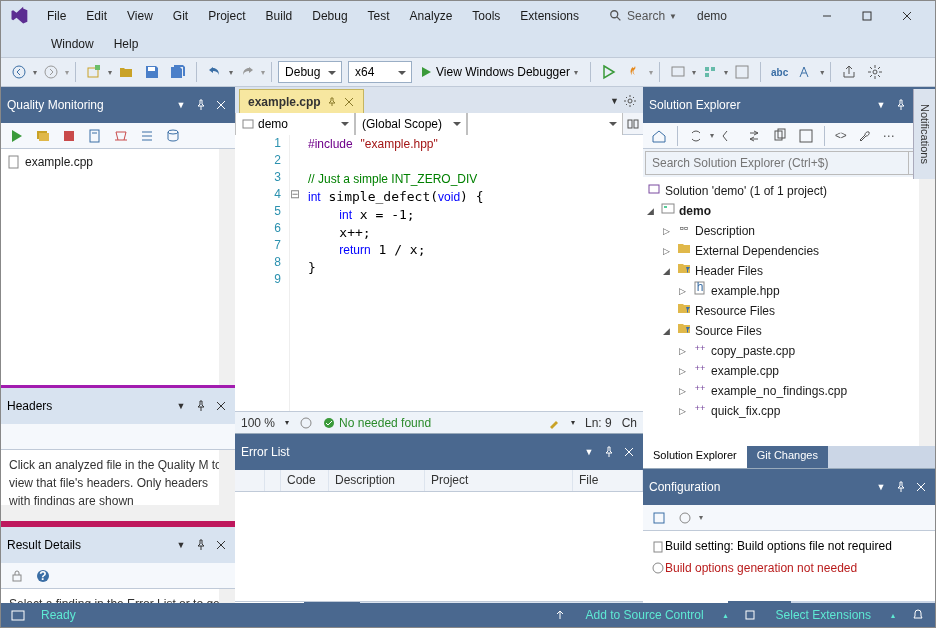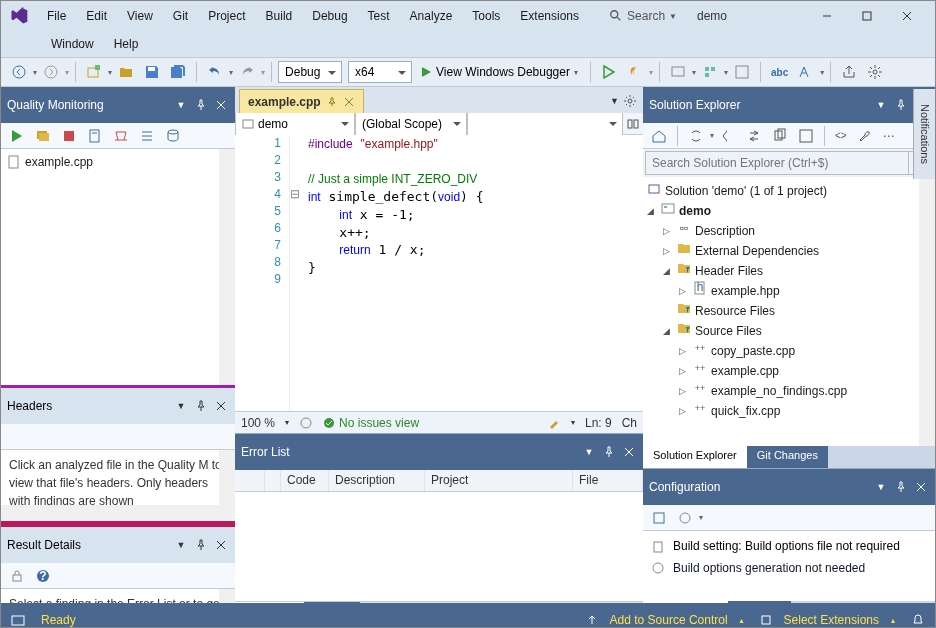--- a/index.html
+++ b/index.html
@@ -72,27 +72,27 @@
 .tree-row .exp { width: 10px; height: 10px; font-size: 9px; color: #555; }
 .indent0 { padding-left: 0; }
 .indent1 { padding-left: 16px; }
 .indent2 { padding-left: 32px; }
 .bold { font-weight: bold; }
 .se-tabs { height: 22px; display: flex; background: #cbd6e6; }
 .se-tabs .tab { padding: 3px 10px; font-size: 11px; cursor: pointer; }
 .se-tabs .tab.active { background: #4a688f; color: #fff; text-align: center; }
 .config-panel { height: 155px; display: flex; flex-direction: column; border-top: 1px solid #9ab; }
 .config-body { background: #fff; padding: 8px; display: flex; flex-direction: column; gap: 6px; flex: 1; }
-.config-row { display: flex; gap: 8px; align-items: center; }
+.config-row { display: flex; align-items: center; }
 .cfg-tabs { height: 22px; display: flex; background: #cbd6e6; }
 .cfg-tabs .tab { padding: 3px 10px; font-size: 11px; cursor: pointer; }
 .cfg-tabs .tab.active { background: #fff; }
-.statusbar { position: absolute; bottom: 0; left: 0; right: 0; height: 24px; background: #4a688f; color: #fde047; display: flex; align-items: flex-end; padding: 0 10px; gap: 16px; }
+.statusbar { position: absolute; bottom: 0; left: 0; right: 0; height: 24px; background: #4a688f; color: #5eead4; display: flex; align-items: center; padding: 0 10px; gap: 16px; }
 .statusbar .spacer { flex: 1; }
-.sb-item { display: flex; align-items: center; gap: 12px; cursor: pointer; }
+.sb-item { display: flex; align-items: center; gap: 20px; cursor: pointer; }
 .notif-strip { position: absolute; right: 0; top: 88px; width: 22px; height: 90px; background: #dbe3ee; writing-mode: vertical-rl; display: flex; align-items: center; justify-content: center; font-size: 11px; color: #333; border-left: 1px solid #aab; cursor: pointer; }
 .scroll-stub { position: absolute; right: 0; bottom: 0; width: 16px; top: 0; background: #f0f0f0; }
 .scroll-stub-h { height: 16px; background: #f0f0f0; }
 .qm-panel { flex: 1; display: flex; flex-direction: column; min-height: 0; }
 .ficon { width: 14px; height: 14px; display: inline-flex; align-items: center; justify-content: center; }
 </style>
 </head>
 <body>
 
 <div class="titlebar">
@@ -483,21 +483,21 @@
       <span>100 %</span>
       <span style="font-size:8px">▾</span>
       <svg width="14" height="14" viewBox="0 0 14 14">
           <circle cx="7" cy="7" r="5" fill="none" stroke="#888"></circle>
         </svg>
       <div class="ok">
         <svg width="12" height="12" viewBox="0 0 12 12">
             <circle cx="6" cy="6" r="5" fill="#3a9a3a"></circle>
             <path d="M3 6l2 2 4-4" stroke="#fff" fill="none"></path>
           </svg>
-        <span>No issues view</span>
+        <span>No needed found</span>
       </div>
       <span style="flex:1"></span>
       <svg width="14" height="14" viewBox="0 0 14 14">
           <path d="M3 11l6-6 2 2-6 6z" fill="#c9a227"></path>
         </svg>
       <span style="font-size:8px">▾</span>
       <span>Ln: 9</span>
       <span>Ch</span>
     </div>
 
@@ -756,21 +756,21 @@
               </svg>
             </span>
           <span style="line-height:1.3">Build setting: Build options file not required</span>
         </div>
         <div class="config-row">
           <span class="ficon">
               <svg viewBox="0 0 14 14">
                 <circle cx="7" cy="7" r="5" fill="none" stroke="#888"></circle>
               </svg>
             </span>
-          <span style="color:#0f172a">Build options generation not needed</span>
+          <span style="color:#b91c1c">Build options generation not needed</span>
         </div>
       </div>
       <div class="cfg-tabs">
         <div class="tab active">Configuration</div>
         <div class="tab" style="background:#4a688f;color:#fff">Baseline</div>
       </div>
     </div>
   </div>
 </div>
 

